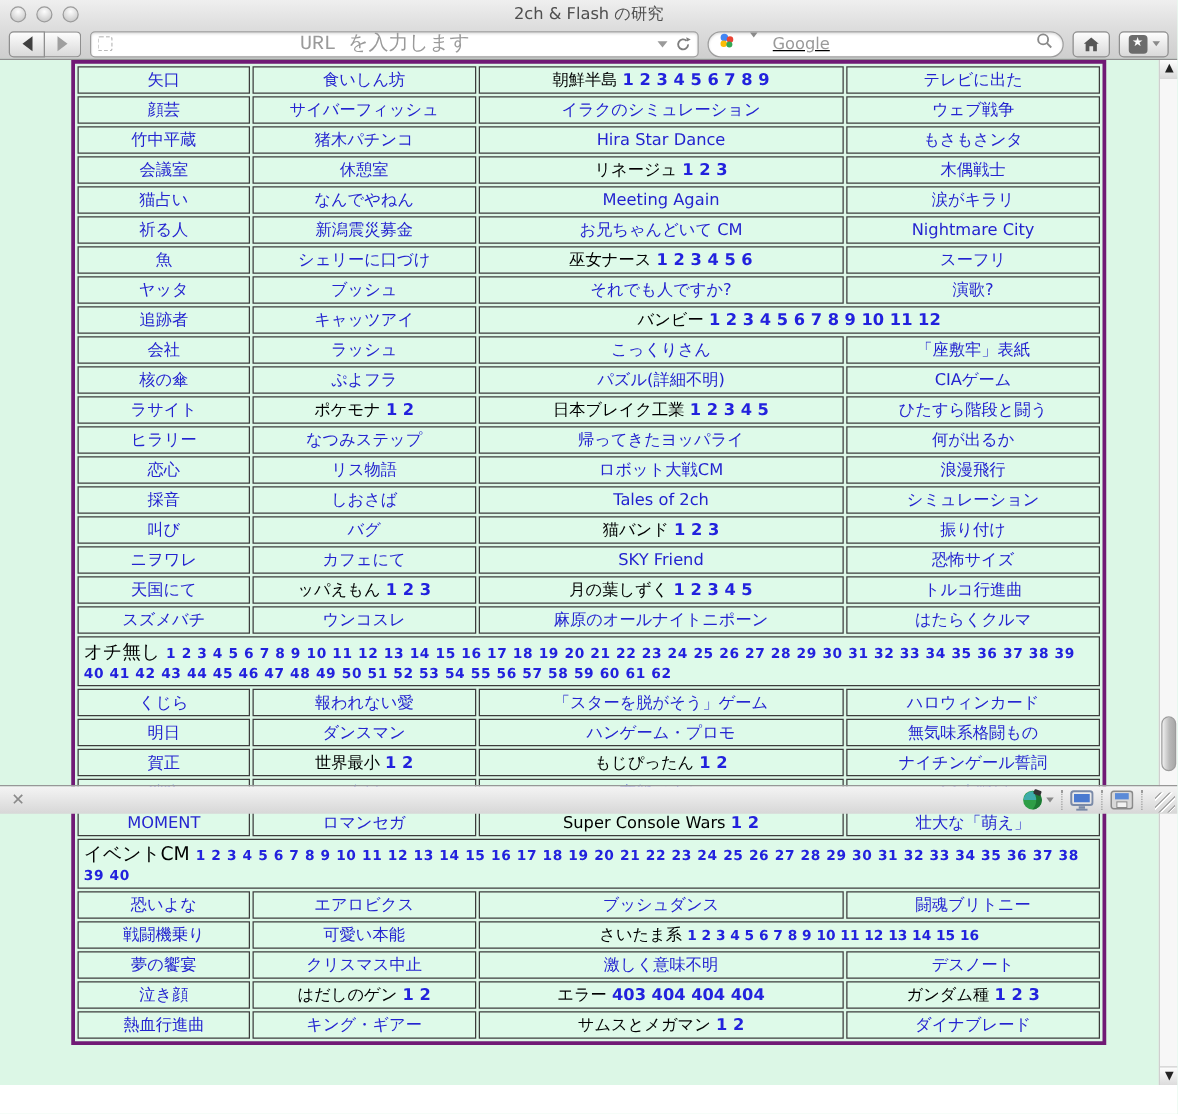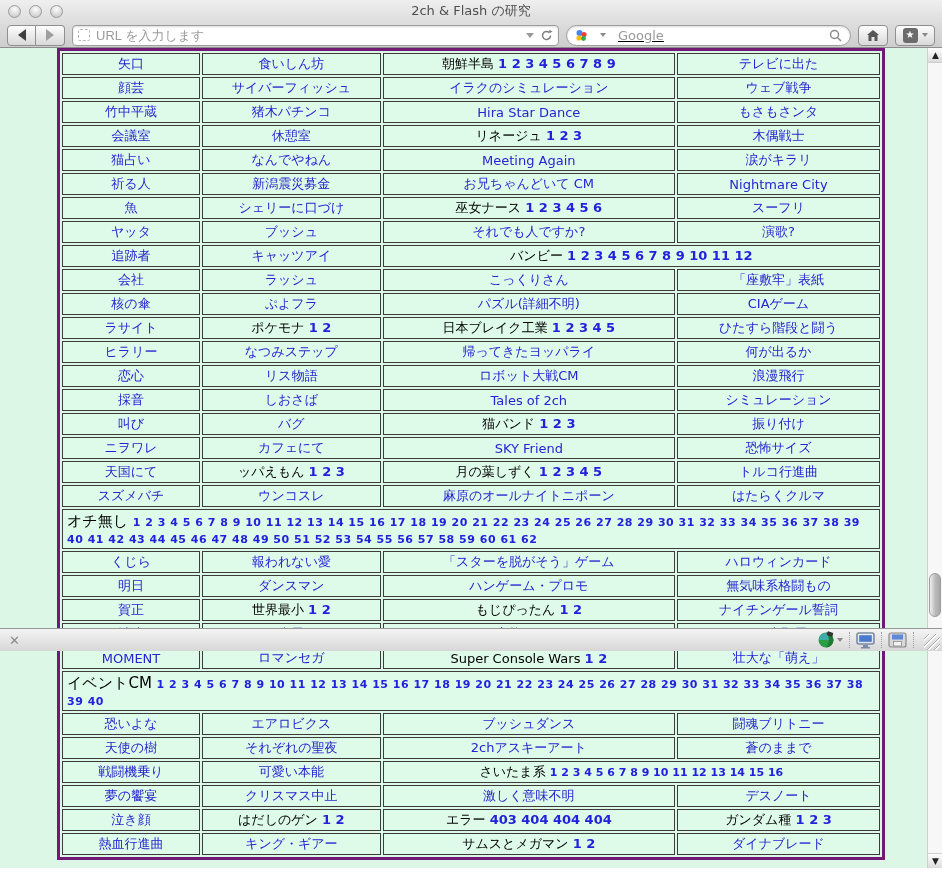--- a/index.html
+++ b/index.html
@@ -21,29 +21,29 @@
   .navbtn { width:29px; height:21px; border:1px solid #8f8f8f; background:linear-gradient(#fdfdfd,#d9d9d9);
     display:flex; align-items:center; justify-content:center; }
   .navbtn.back { border-radius:4px 0 0 4px; }
   .navbtn.fwd  { border-radius:0 4px 4px 0; border-left:none; }
   .tri-left  { width:0; height:0; border:6px solid transparent; border-right:8px solid #3f3f3f; border-left:none; }
   .tri-right { width:0; height:0; border:6px solid transparent; border-left:8px solid #9f9f9f; border-right:none; }
 
   .urlfield { flex:1; height:21px; background:#fff; border:1px solid #9d9d9d; border-radius:4px;
     display:flex; align-items:center; padding:0 5px; gap:6px; box-shadow:inset 0 1px 2px rgba(0,0,0,.15); }
   .favbox { width:12px; height:12px; border:1px dashed #b9b9b9; border-radius:2px; flex:none; }
-  .urlinput { flex:1; border:none; outline:none; font-size:13px; color:#333; background:transparent;
-    font-family:Liberation Sans, sans-serif; }
+  .urlinput { flex:1; border:none; outline:none; font-size:16px; color:#333; background:transparent;
+    font-family:Liberation Mono, monospace;text-align:center; }
   .urlinput::placeholder { color:#9a9a9a; opacity:1; }
   .dd-tri { width:0; height:0; border-left:4px solid transparent; border-right:4px solid transparent;
     border-top:5px solid #9a9a9a; flex:none; }
   .reload { color:#7e7e7e; font-size:14px; line-height:1; flex:none; }
 
   .searchfield { width:285px; height:21px; background:#fff; border:1px solid #9d9d9d; border-radius:11px;
-    display:flex; align-items:center; padding:0 8px; gap:12px; box-shadow:inset 0 1px 2px rgba(0,0,0,.15);text-decoration:underline; }
+    display:flex; padding:0 8px; gap:12px; box-shadow:inset 0 1px 2px rgba(0,0,0,.15);text-decoration:underline; }
   .searchinput { flex:1; border:none; outline:none; font-size:13px; color:#333; background:transparent; min-width:0;
     font-family:"DejaVu Sans","Liberation Sans",sans-serif; }
   .searchinput::placeholder { color:#9a9a9a; opacity:1; }
   .mini-tri { width:0; height:0; border-left:3px solid transparent; border-right:3px solid transparent;
     border-top:4px solid #8a8a8a; flex:none; }
 
   .sqbtn { height:21px; border:1px solid #8f8f8f; border-radius:4px; background:linear-gradient(#fdfdfd,#d9d9d9);
     display:flex; align-items:center; justify-content:center; }
   .homebtn { width:30px; }
   .bookbtn { width:40px; gap:4px; }
@@ -302,26 +302,20 @@
           <tr>
             <td colspan="4" class="wide"><span class="plain">イベントCM </span><span class="nums">1 2 3 4 5 6 7 8 9 10 11 12 13 14 15 16 17 18 19 20 21 22 23 24 25 26 27 28 29 30 31 32 33 34 35 36 37 38 39 40</span></td>
           </tr>
           <tr>
             <td><a class="lnk" href="#">恐いよな</a></td>
             <td><a class="lnk" href="#">エアロビクス</a></td>
             <td><a class="lnk" href="#">ブッシュダンス</a></td>
             <td><a class="lnk" href="#">闘魂ブリトニー</a></td>
           </tr>
           <tr>
-            <td><a class="lnk" href="#">天使の樹</a></td>
-            <td><a class="lnk" href="#">それぞれの聖夜</a></td>
-            <td><a class="lnk" href="#">2chアスキーアート</a></td>
-            <td><a class="lnk" href="#">蒼のままで</a></td>
-          </tr>
-          <tr>
             <td><a class="lnk" href="#">戦闘機乗り</a></td>
             <td><a class="lnk" href="#">可愛い本能</a></td>
             <td colspan="2"><span class="plain">さいたま系 </span><span class="nums small">1 2 3 4 5 6 7 8 9 10 11 12 13 14 15 16</span></td>
           </tr>
           <tr>
             <td><a class="lnk" href="#">夢の饗宴</a></td>
             <td><a class="lnk" href="#">クリスマス中止</a></td>
             <td><a class="lnk" href="#">激しく意味不明</a></td>
             <td><a class="lnk" href="#">デスノート</a></td>
           </tr>

